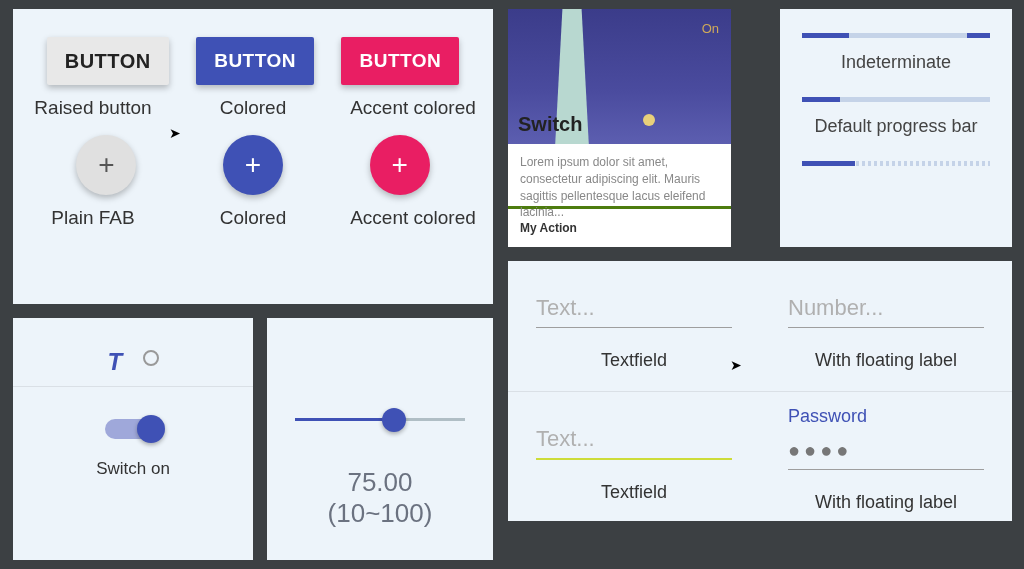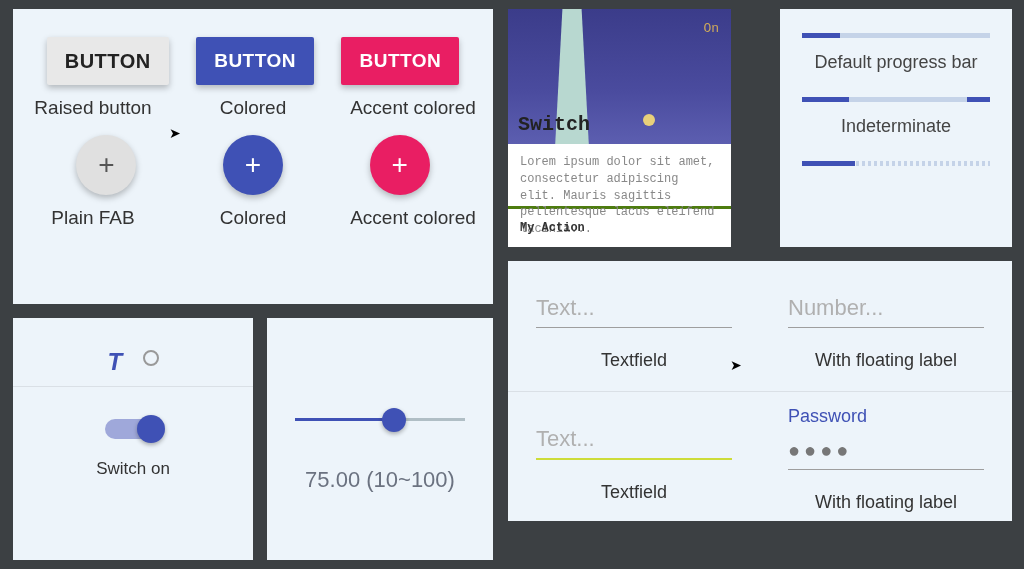--- a/index.html
+++ b/index.html
@@ -11,21 +11,21 @@
     position: relative;
     overflow: hidden;
   }
   .panel {
     position: absolute;
     background: #edf4fa;
   }
 
   
   .p-buttons   { left: 13px;  top: 9px;   width: 480px; height: 295px; }
-  .p-card      { left: 508px; top: 9px;   width: 223px; height: 238px; background: #fff; font-family: Liberation Mono, monospace; }
+  .p-card      { left: 508px; top: 9px;   width: 223px; height: 238px; background: #fff; }
   .p-progress  { left: 780px; top: 9px;   width: 232px; height: 238px; }
   .p-toggles   { left: 13px;  top: 318px; width: 240px; height: 242px; }
   .p-slider    { left: 267px; top: 318px; width: 226px; height: 242px; }
   .p-inputs    { left: 508px; top: 261px; width: 504px; height: 260px; }
 
   
   .btn-row { display: flex; justify-content: space-around; padding: 28px 20px 0; }
   .btn {
     padding: 0 18px;
     height: 48px;
@@ -112,21 +112,21 @@
   
   .slider-wrap { padding: 100px 28px 0; }
   .slider-track { height: 3px; background: #b0bec5; position: relative; }
   .slider-fill { position: absolute; left: 0; top: 0; height: 100%; width: 58%; background: #3f51b5; }
   .slider-thumb {
     position: absolute; left: 58%; top: 50%;
     width: 24px; height: 24px; margin: -12px 0 0 -12px;
     border-radius: 50%; background: #3f51b5;
     box-shadow: 0 2px 4px rgba(0,0,0,0.3);
   }
-  .slider-lbl { text-align: center; margin-top: 46px; font-size: 22px; color: #6b7280; }
+  .slider-lbl { text-align: center; margin-top: 46px; font-size: 26px; color: #6b7280; }
 
   
   .inp-grid { display: grid; grid-template-columns: 1fr 1fr; height: 100%; }
   .inp-cell { padding: 34px 28px 0; position: relative; }
   .inp-field {
     font-size: 22px; color: #b0b0b0;
     border-bottom: 1px solid #9e9e9e; padding-bottom: 6px;
   }
   .inp-field.yellow { border-bottom: 2px solid #cddc39; }
   .inp-caption { text-align: center; margin-top: 22px; font-size: 18px; color: #333; }
@@ -178,30 +178,30 @@
   </div>
   <div class="card-body">Lorem ipsum dolor sit amet, consectetur adipiscing elit. Mauris sagittis pellentesque lacus eleifend lacinia...</div>
   <div class="card-actions">
     <span>My Action</span>
   </div>
 </div>
 
 <div class="panel p-progress">
   <div class="prog-item">
     <div class="prog-track">
-      <div class="prog-fill" style="width:20%"></div>
-    </div>
-    <div class="prog-lbl">Default progress bar</div>
+      <div class="prog-seg" style="left:0; width:25%"></div>
+      <div class="prog-seg" style="right:0; width:12%"></div>
+    </div>
+    <div class="prog-lbl">Indeterminate</div>
   </div>
   <div class="prog-item">
     <div class="prog-track">
-      <div class="prog-seg" style="left:0; width:25%"></div>
-      <div class="prog-seg" style="right:0; width:12%"></div>
-    </div>
-    <div class="prog-lbl">Indeterminate</div>
+      <div class="prog-fill" style="width:20%"></div>
+    </div>
+    <div class="prog-lbl">Default progress bar</div>
   </div>
   <div class="prog-item">
     <div class="prog-track prog-buf">
       <div class="prog-fill" style="width:28%"></div>
     </div>
   </div>
 </div>
 
 <div class="panel p-toggles">
   <div class="tog-top">

